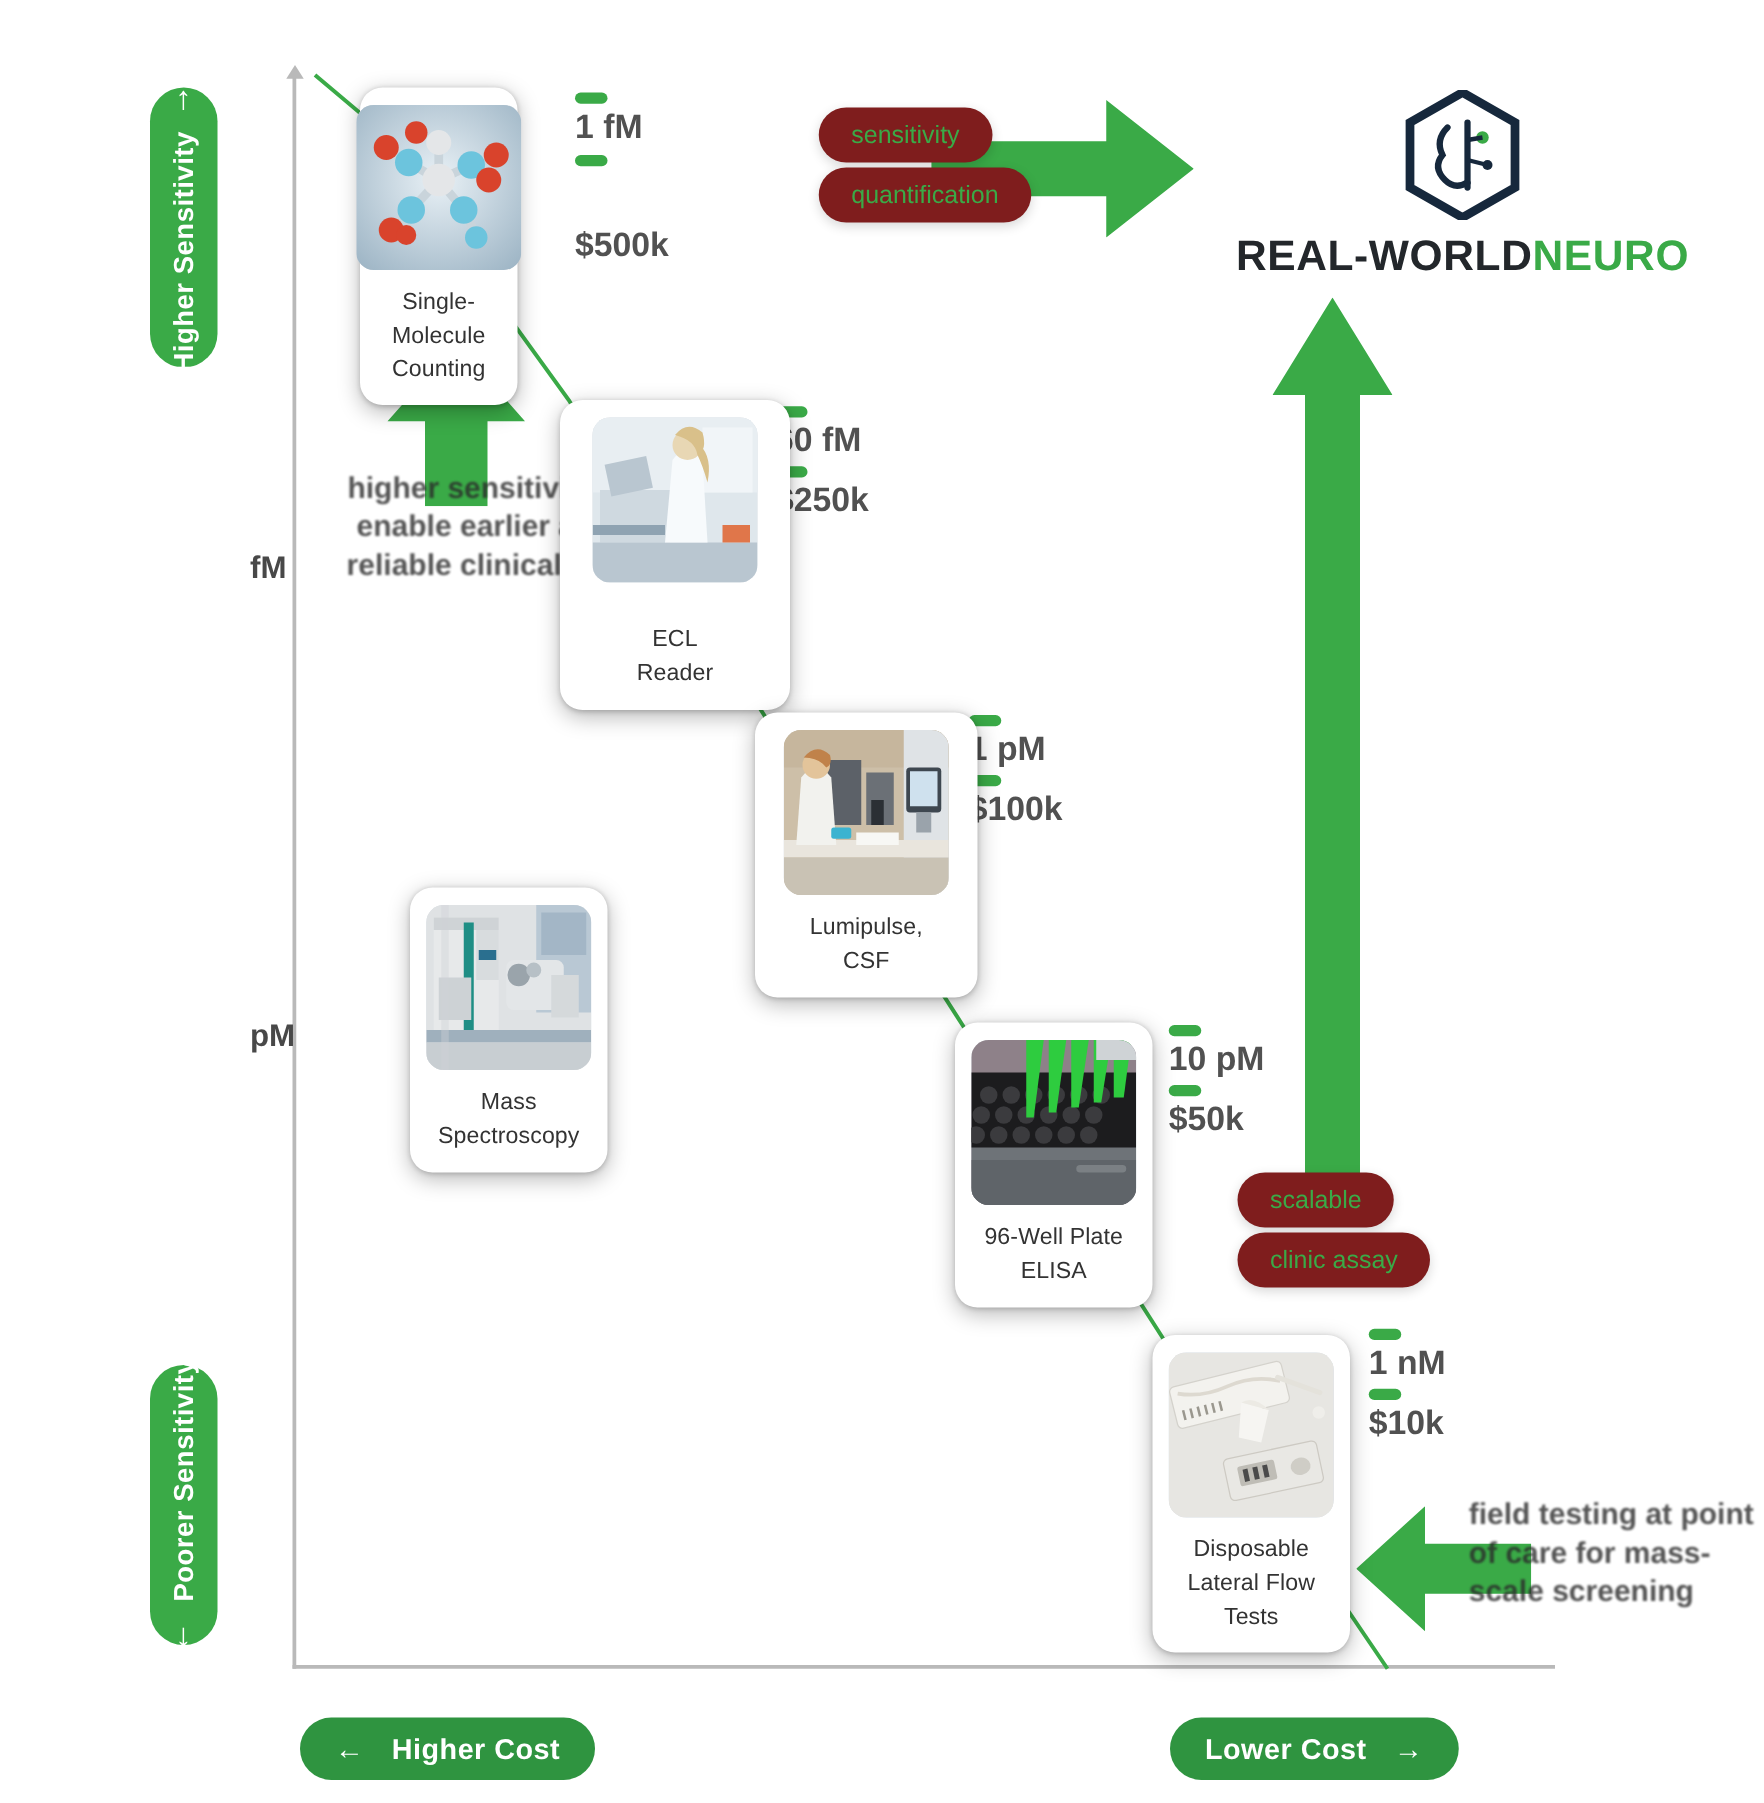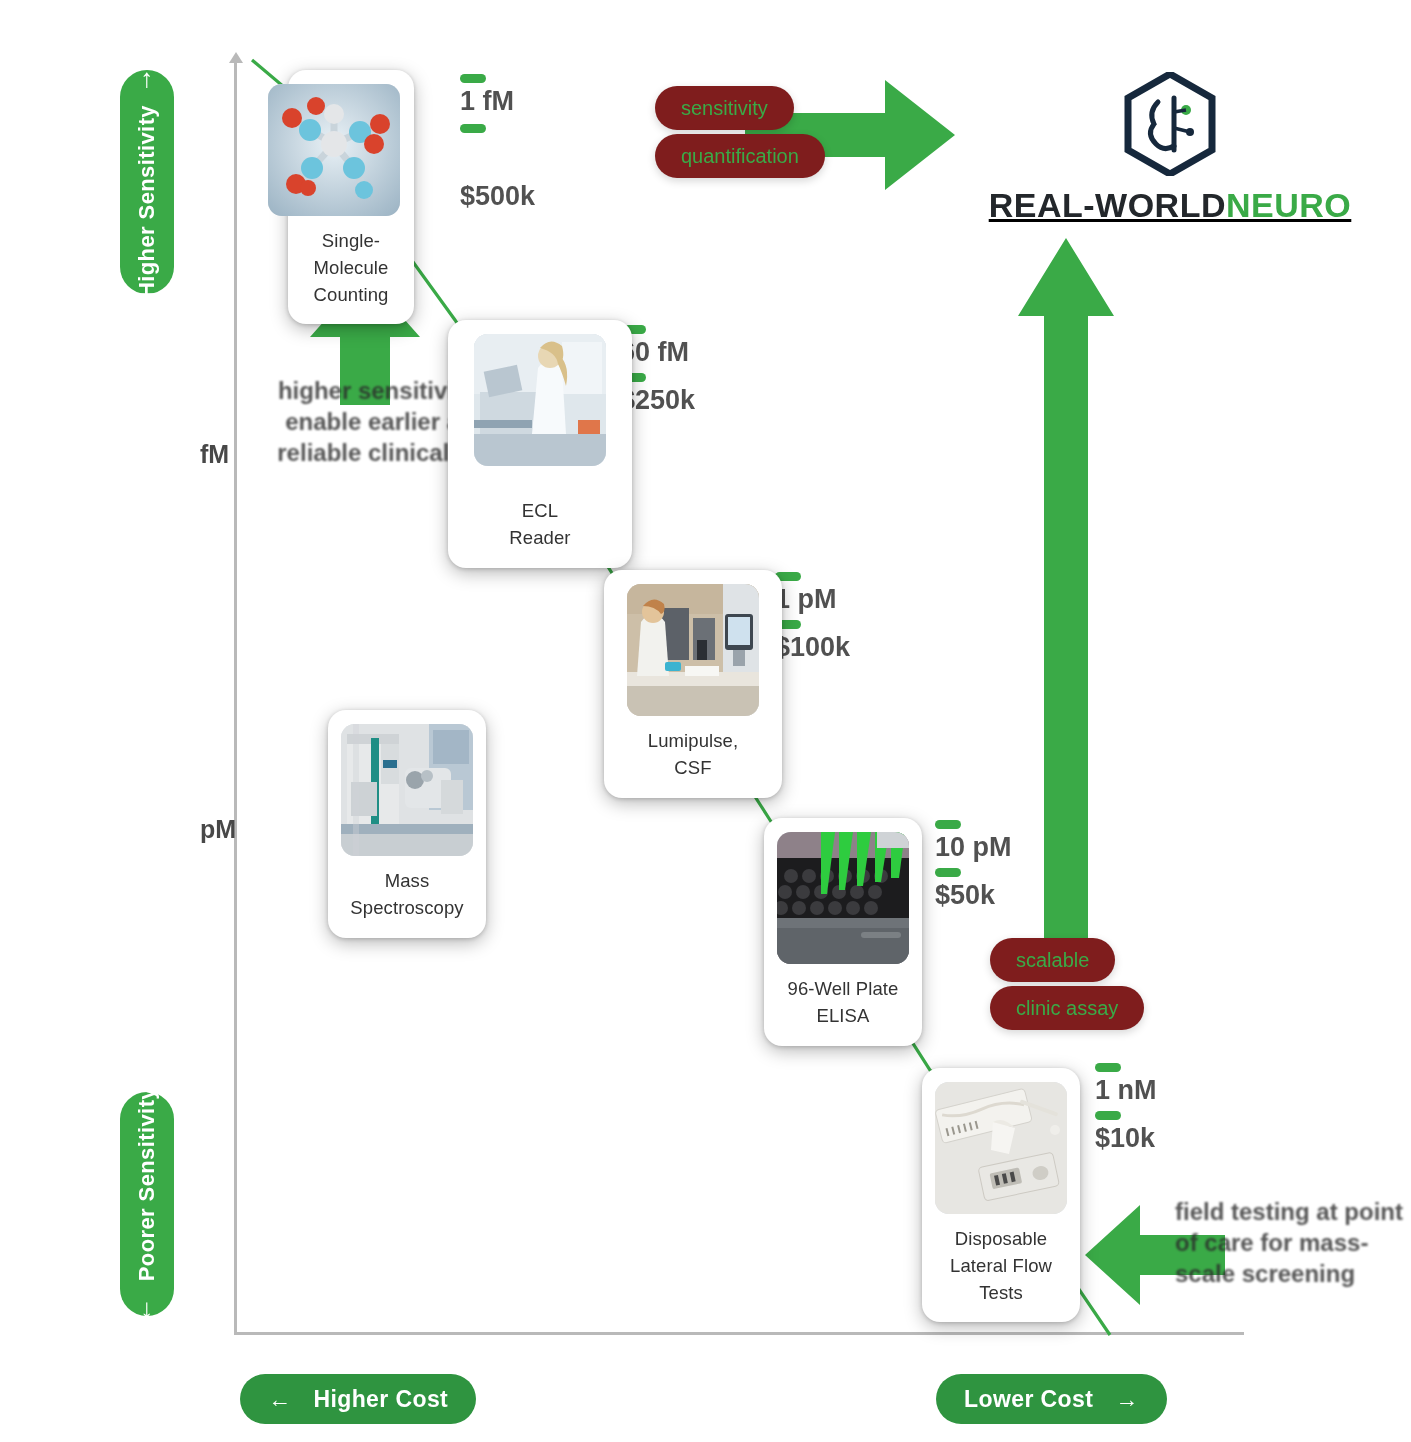--- a/index.html
+++ b/index.html
@@ -76,21 +76,21 @@
     color:#3aaa47; font-size:20px; z-index:8; white-space:nowrap;
   }
 
   
   .ytick {
     position:absolute; font-size:25px; font-weight:bold; color:#2f2f2f;
     opacity:.88;
   }
 
   
-  .logo-wrap { position:absolute; z-index:9; display:flex; flex-direction:column; align-items:center;text-decoration:underline;}
+  .logo-wrap { position:absolute; z-index:9; display:flex; flex-direction:column; align-items:center;}
   .logo-word { display:flex; align-items:baseline; font-size:34px; font-weight:bold; letter-spacing:.5px;}
   .logo-word .w1 { color:#23272b; }
   .logo-word .w2 { color:#3aaa47; }
 
   .axis-block-label {
     position:absolute; font-size:24px; font-weight:bold; color:#2b2b2b;
     line-height:1.3; text-align:center; filter: blur(.8px); opacity:.8;
     z-index:5;
   }
 </style>
@@ -217,21 +217,21 @@
       <circle cx="62" cy="38" r="5" fill="#3aaa47"></circle>
       <circle cx="66" cy="60" r="4" fill="#16283c"></circle>
       <path d="M50 40 L62 38 M50 56 L66 60" stroke="#16283c" stroke-width="3.5"></path>
     </svg>
     <div class="logo-word" style="margin-top:10px;">
       <span class="w1">REAL-WORLD</span>
       <span class="w2">NEURO</span>
     </div>
   </div>
 
-  <div class="node" style="left:288px; top:70px; width:126px;align-items:flex-end;">
+  <div class="node" style="left:288px; top:70px; width:126px;">
     <div class="thumb">
       <svg width="132" height="132" viewBox="0 0 132 132">
         <defs>
           <radialGradient id="mbg" cx="50%" cy="45%" r="70%">
             <stop offset="0%" stop-color="#e9f1f6"></stop>
               <stop offset="100%" stop-color="#9fb6c6"></stop>
           </radialGradient>
         </defs>
         <rect width="132" height="132" fill="url(#mbg)"></rect>
         <g stroke="#c9d4db" stroke-width="7" stroke-linecap="round">

